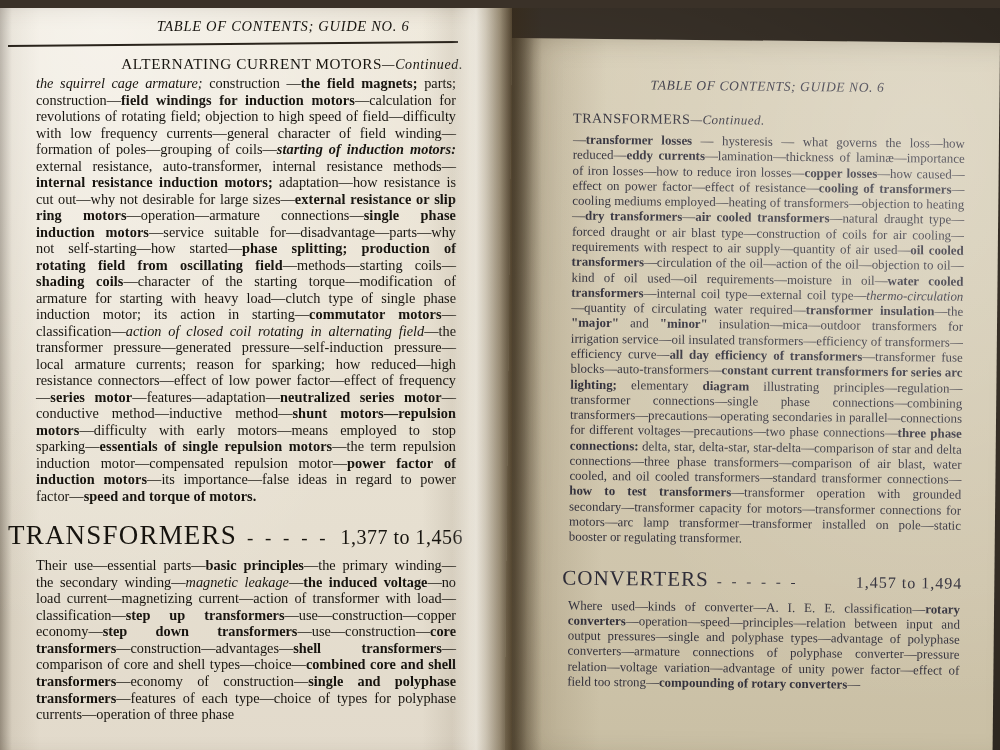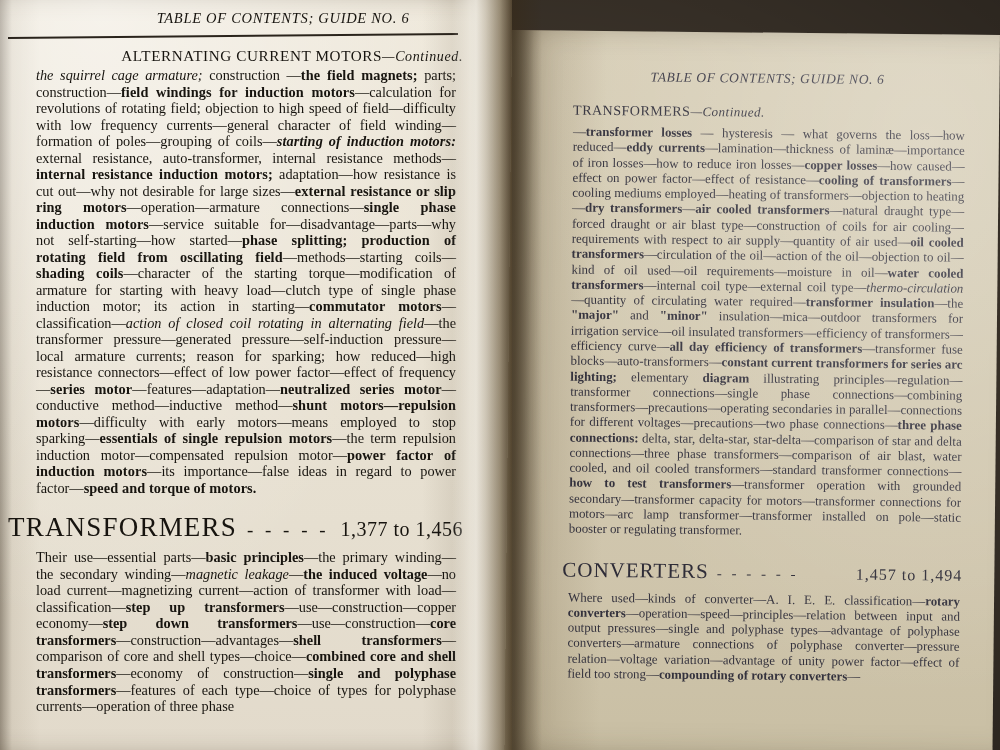--- a/index.html
+++ b/index.html
@@ -12,20 +12,21 @@
     overflow: hidden;
     background: #3a3128;
     font-family: "Liberation Serif", serif;
   }
   .book {
     position: absolute;
     inset: 0;
     background:
       radial-gradient(ellipse at 50% 50%, rgba(0,0,0,0.0) 55%, rgba(0,0,0,0.25) 100%),
       linear-gradient(90deg, #2e2820 0%, #342d24 2%, #3b332a 4%, #3b332a 100%);
+    margin-top: 8px;
   }
 
   
   .page-left {
     position: absolute;
     left: 0; top: 0;
     width: 512px; height: 750px;
     background:
       linear-gradient(90deg, rgba(60,48,32,0.45) 0px, rgba(120,105,80,0.12) 12px, rgba(255,255,255,0.0) 40px),
       linear-gradient(270deg, rgba(40,32,20,0.55) 0px, rgba(90,75,52,0.22) 26px, rgba(255,255,255,0) 90px),

